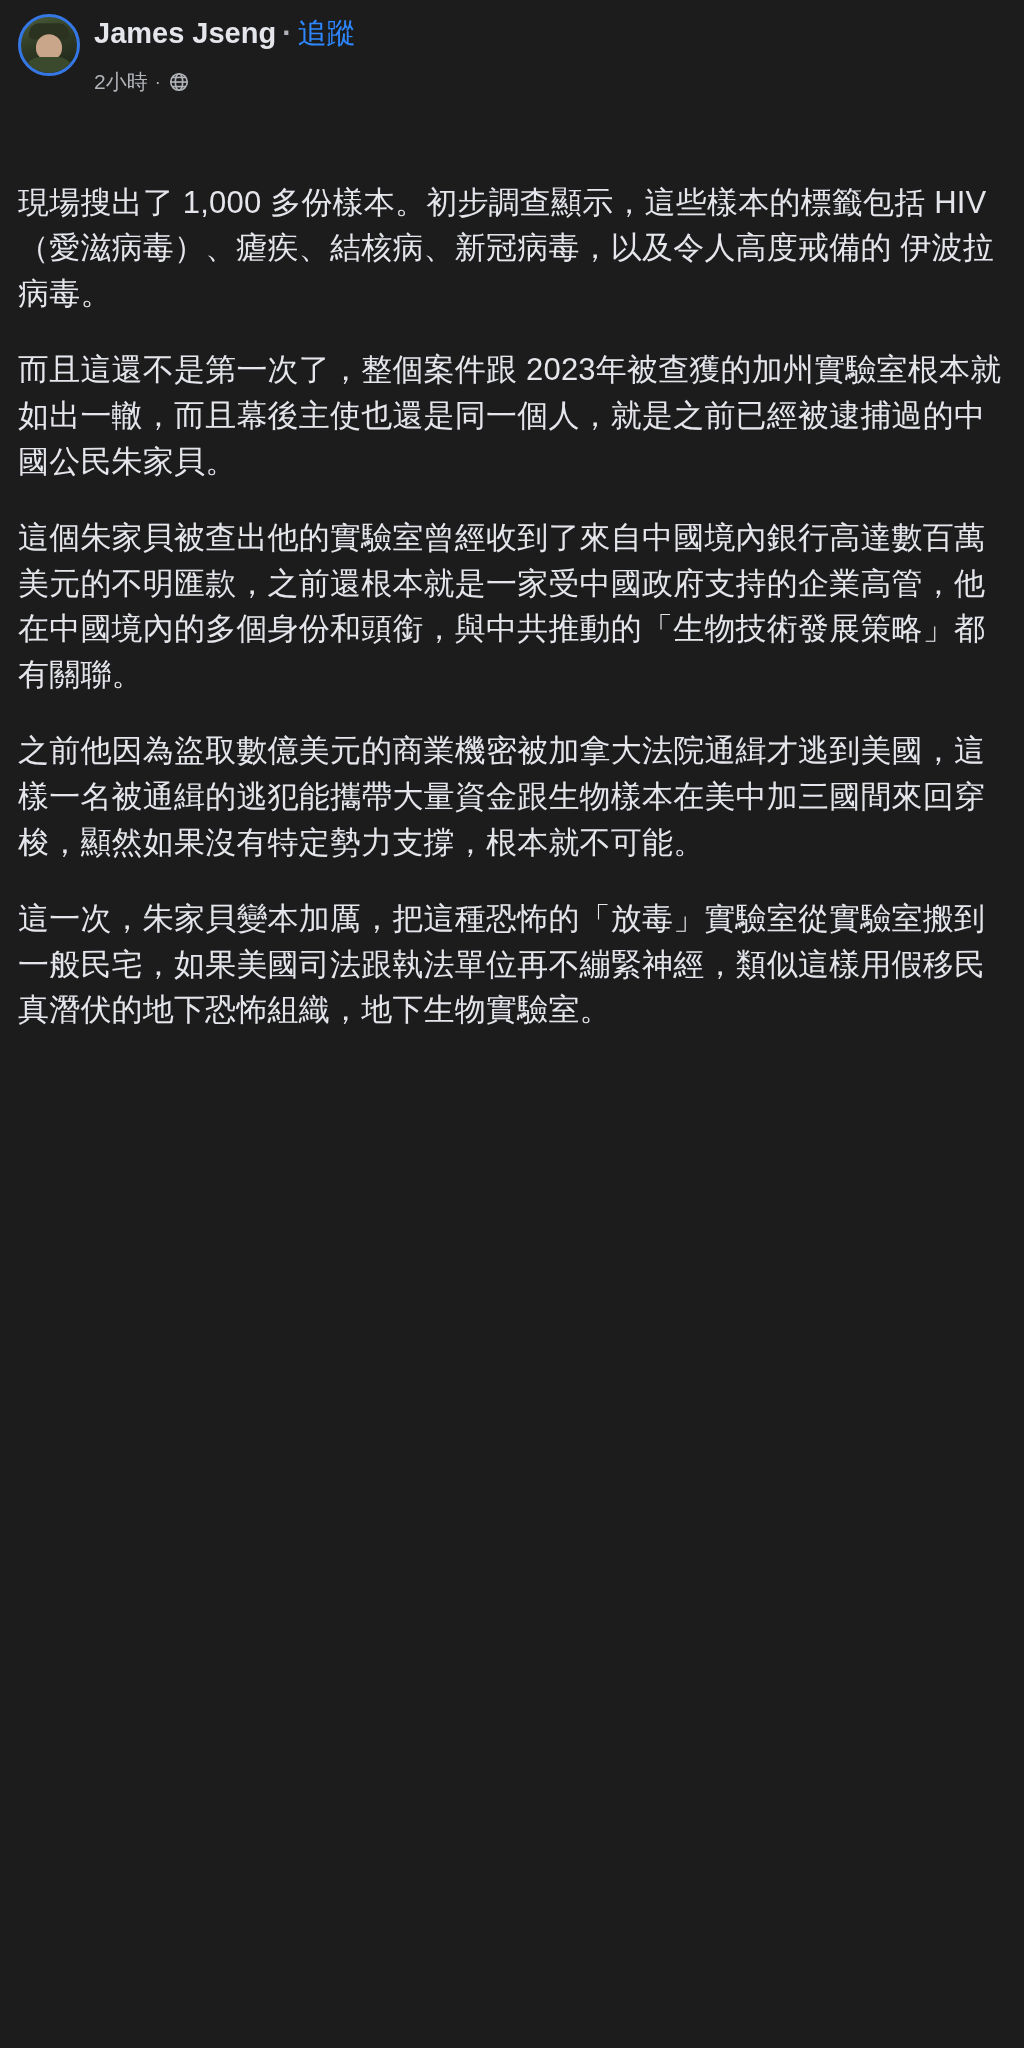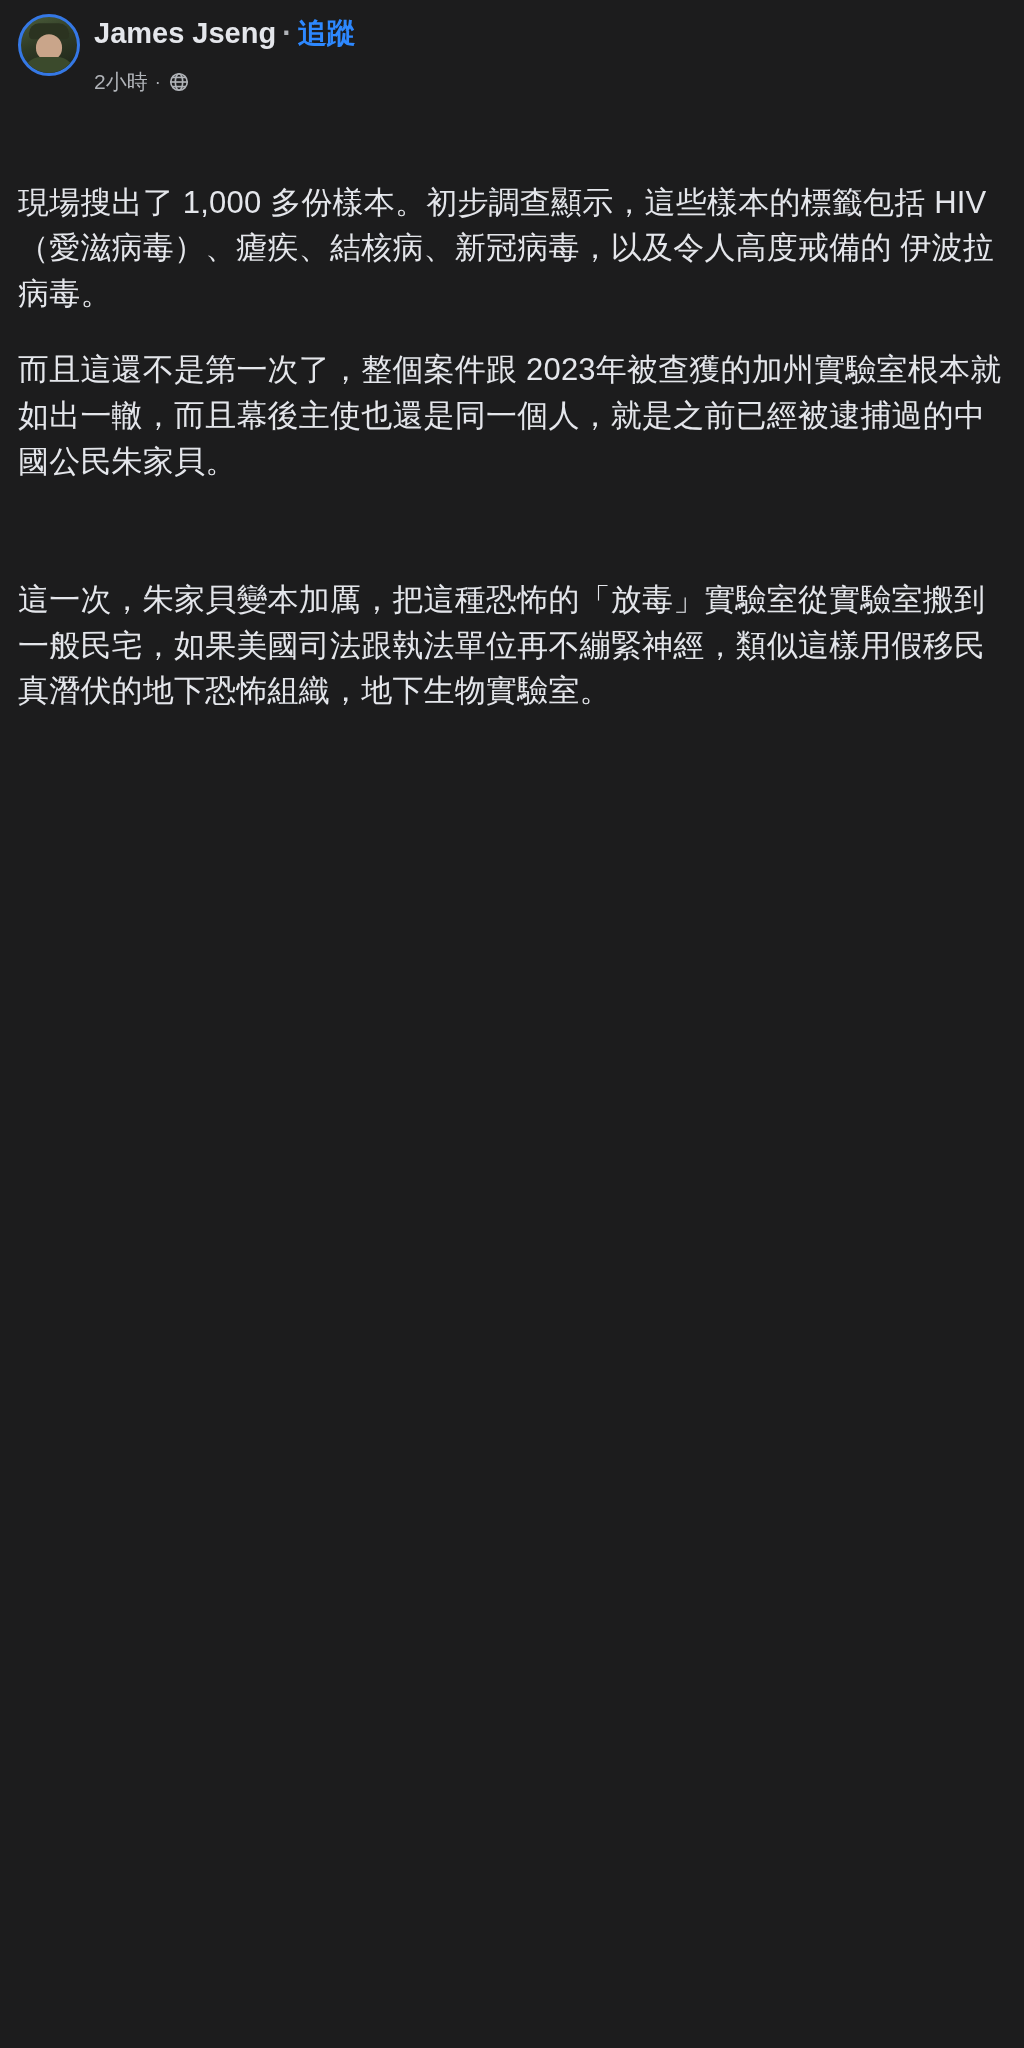--- a/index.html
+++ b/index.html
@@ -73,21 +73,21 @@
   .name-row {
     display: flex;
     align-items: flex-end;
     gap: 6px;
     font-size: 29px;
     font-weight: bold;
     line-height: 1.2;
   }
   .author-name { color: #e4e6eb; }
   .dot-sep { color: #b0b3b8; font-weight: bold; }
-  .follow-link { color: #2d88ff; font-weight: bold; }
+  .follow-link { color: #2d88ff; font-weight: normal; }
   .meta-row {
     display: flex;
     align-items: center;
     gap: 7px;
     margin-top: 17px;
     font-size: 21px;
     color: #b0b3b8;
   }
   .meta-dot { font-size: 18px; line-height: 1; }
   .globe-icon { display: inline-flex; align-items: center; }
@@ -137,18 +137,20 @@
     </div>
   </div>
 
   <div class="post-body">
     <p class="spacer"></p>
     <p class="spacer"></p>
     <p>現場搜出了 1,000 多份樣本。初步調查顯示，這些樣本的標籤包括 HIV（愛滋病毒）、瘧疾、結核病、新冠病毒，以及令人高度戒備的 伊波拉病毒。</p>
     <p class="spacer"></p>
     <p>而且這還不是第一次了，整個案件跟 2023年被查獲的加州實驗室根本就如出一轍，而且幕後主使也還是同一個人，就是之前已經被逮捕過的中國公民朱家貝。</p>
     <p class="spacer"></p>
+    <p>這個朱家貝被查出他的實驗室曾經收到了來自中國境內銀行高達數百萬美元的不明匯款，之前還根本就是一家受中國政府支持的企業高管，他在中國境內的多個身份和頭銜，與中共推動的「生物技術發展策略」都有關聯。</p>
     <p class="spacer"></p>
+    <p>之前他因為盜取數億美元的商業機密被加拿大法院通緝才逃到美國，這樣一名被通緝的逃犯能攜帶大量資金跟生物樣本在美中加三國間來回穿梭，顯然如果沒有特定勢力支撐，根本就不可能。</p>
     <p class="spacer"></p>
     <p>這一次，朱家貝變本加厲，把這種恐怖的「放毒」實驗室從實驗室搬到一般民宅，如果美國司法跟執法單位再不繃緊神經，類似這樣用假移民真潛伏的地下恐怖組織，地下生物實驗室。</p>
   </div>
 
 </div>
 
 </body></html>

